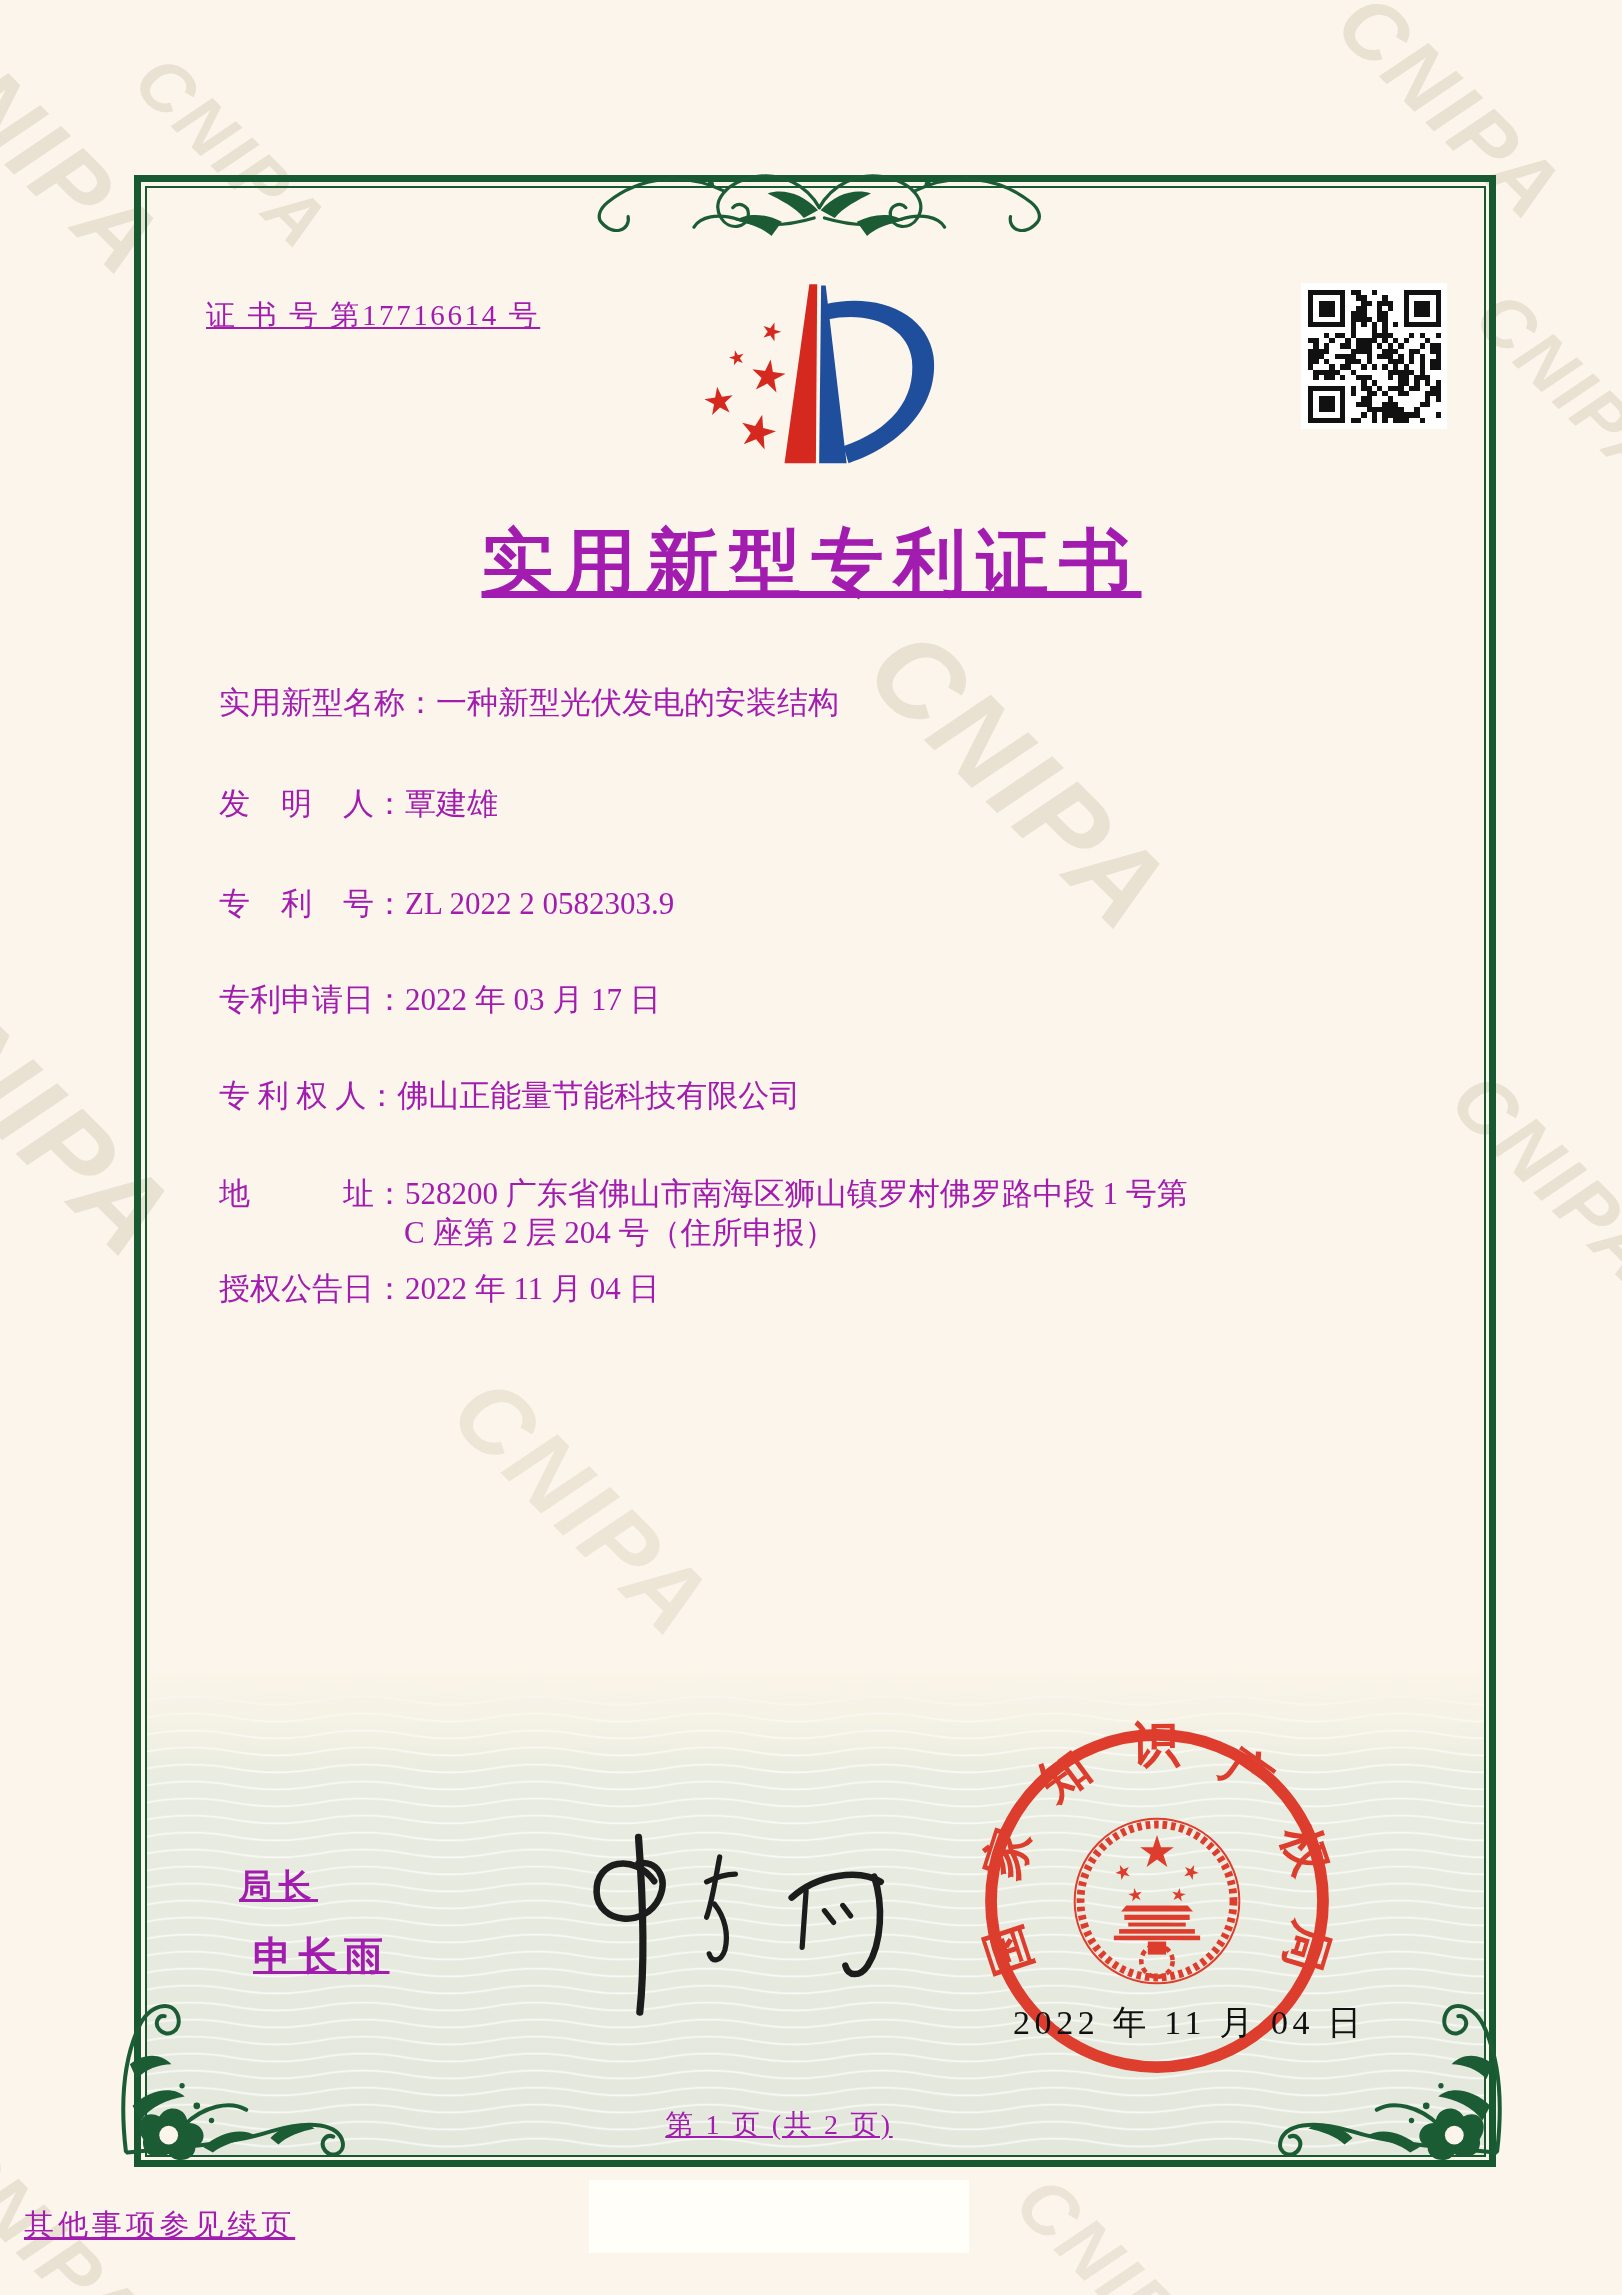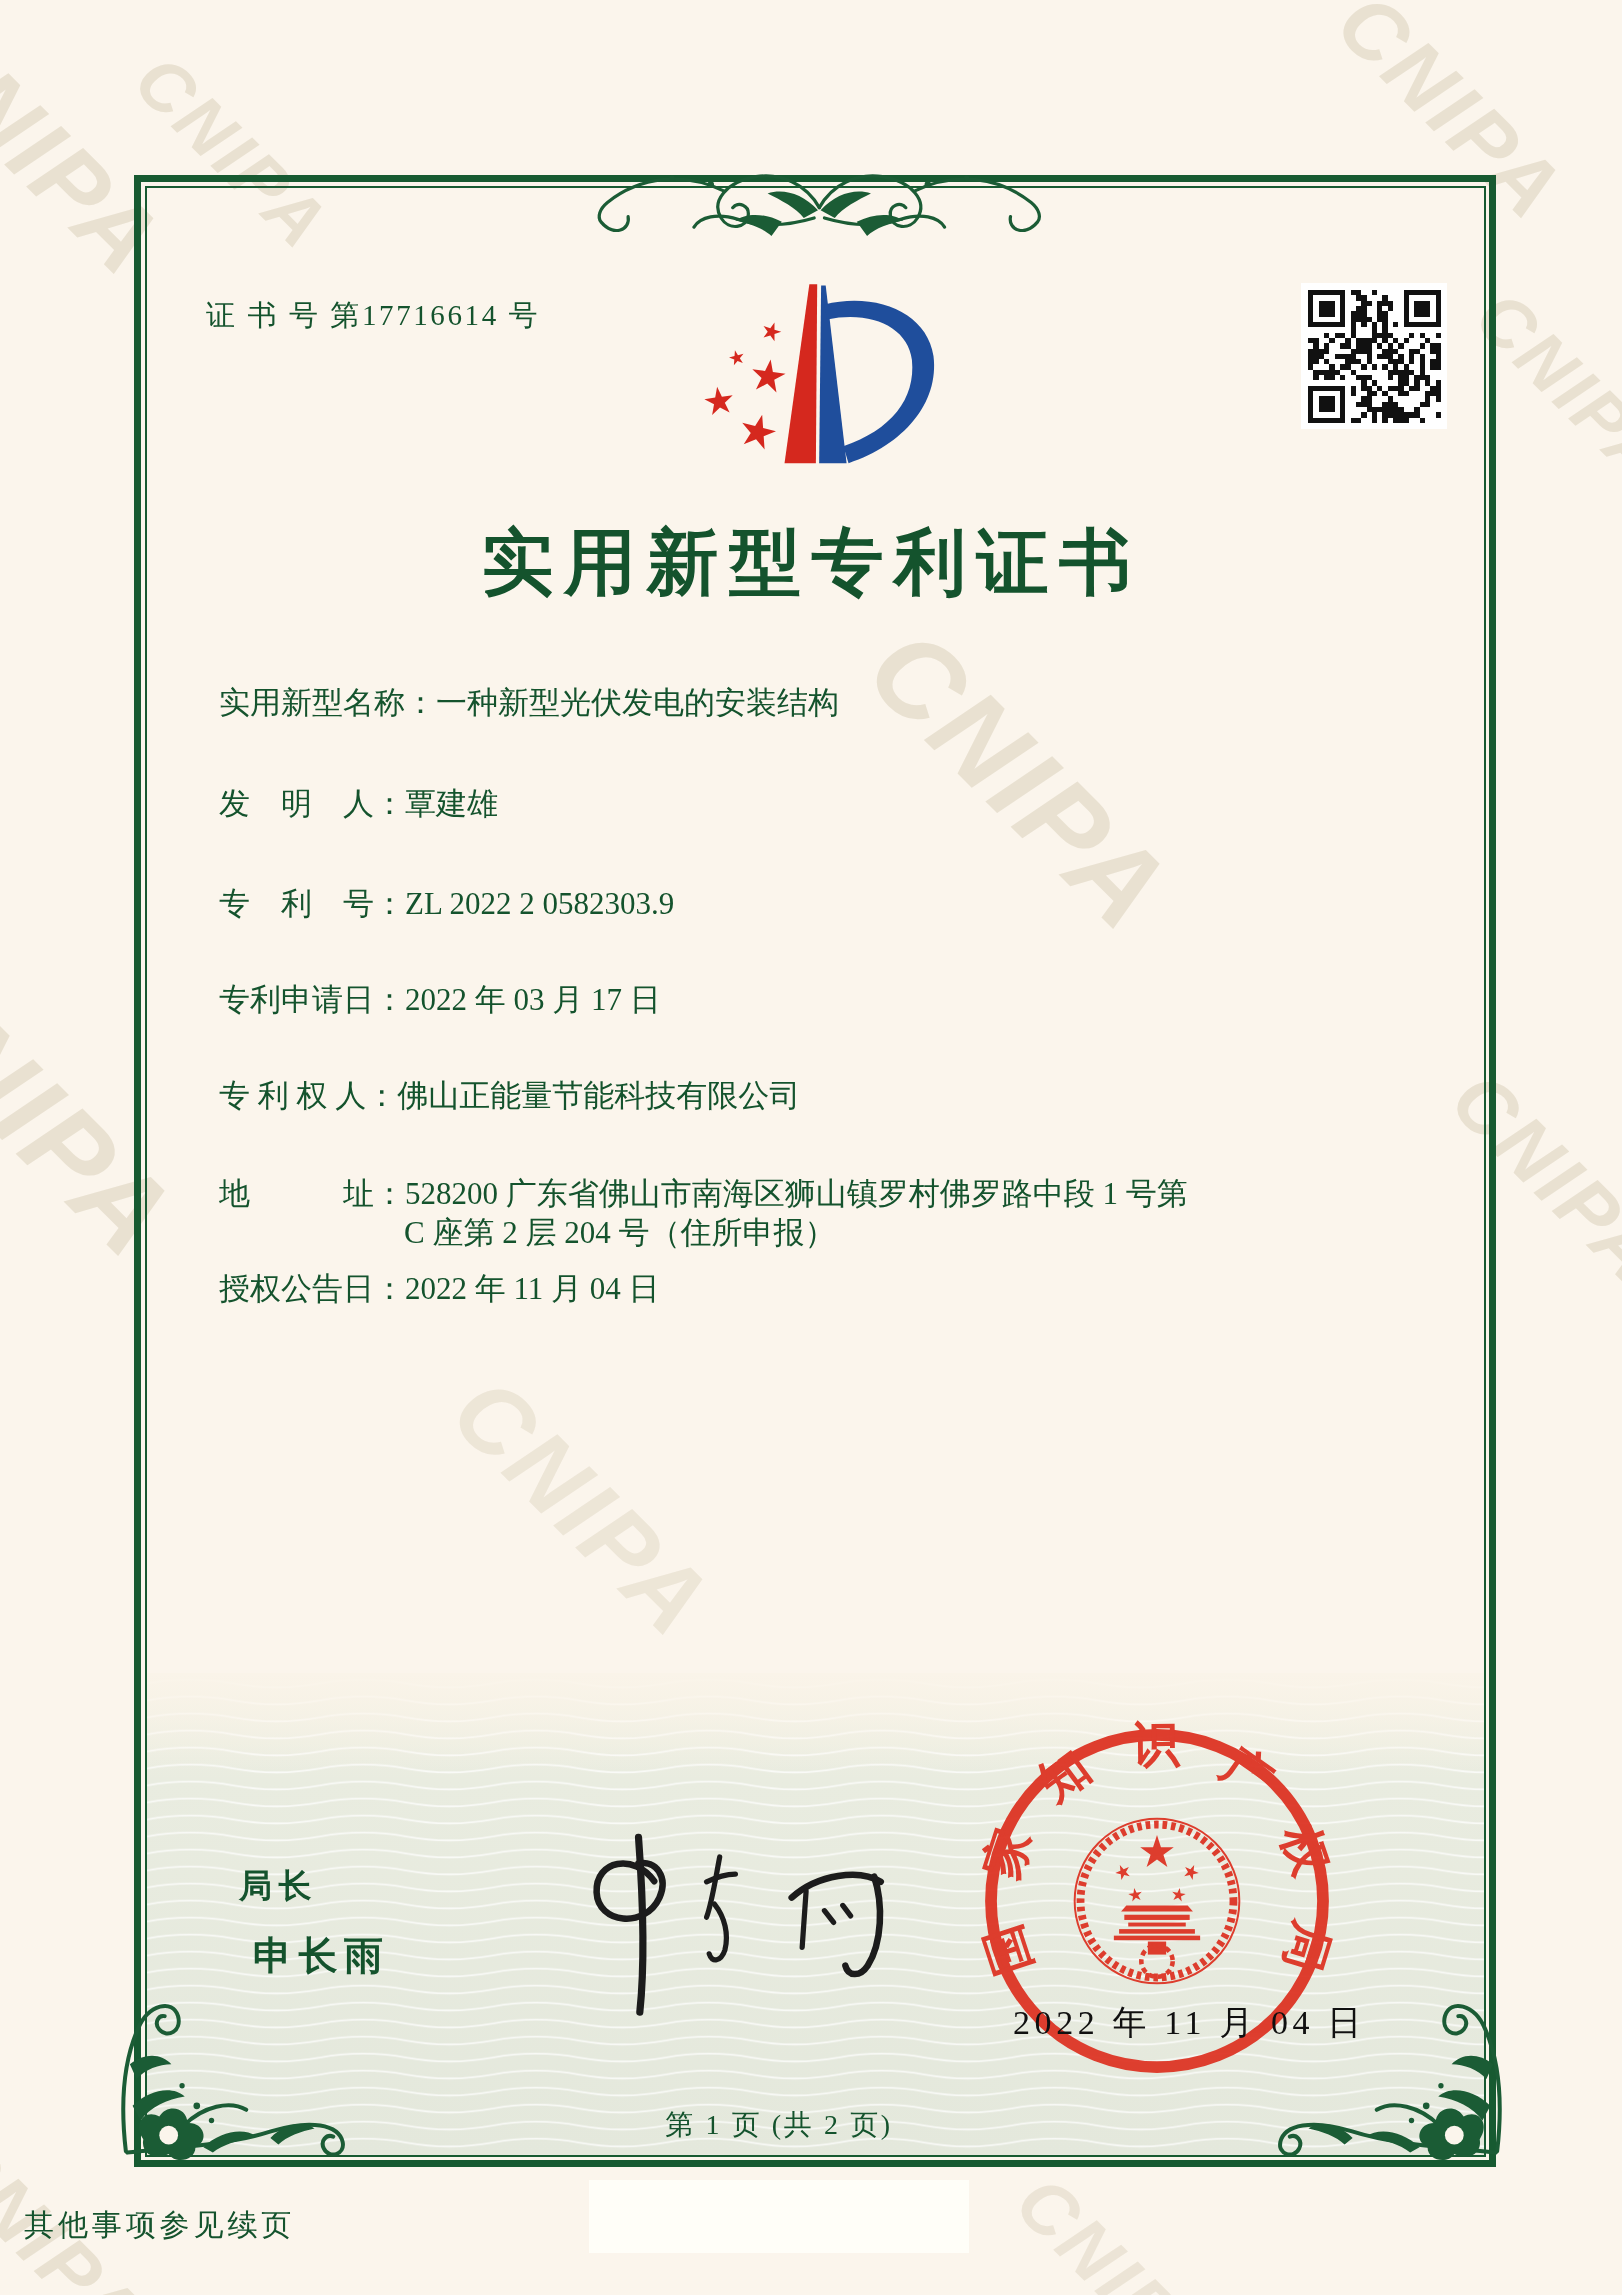--- a/index.html
+++ b/index.html
@@ -35,21 +35,21 @@
     left:134px;top:175px;width:1362px;height:1992px;
     border:7.9px solid var(--border_green,#175a31);
     box-sizing:border-box;z-index:3;
   }
   #frame-inner{
     left:145px;top:186px;width:1341px;height:1971px;
     border:2px solid var(--border_green,#175a31);
     box-sizing:border-box;z-index:3;
   }
   .orn{z-index:4;}
-  .content{z-index:5;color:#14532d;}
+  .content{z-index:5;color:#a21caf;text-decoration:underline;}
   #cert-no{left:206px;top:296px;font-size:29px;letter-spacing:2.6px;}
   #page-title{left:0;top:501px;width:1623px;text-align:center;
     font-size:72px;font-weight:bold;letter-spacing:10.5px;margin-top:14px;}
   .frow{left:219px;width:1211px;font-size:31px;white-space:nowrap;}
   .frow .lab{display:inline-block;}
   .frow .val{display:inline-block;}
   #addr-line2{position:absolute;left:185px;top:39px;}
   #grant-no-pair{position:absolute;left:622px;top:0;}
   #body-text{left:219px;top:1335px;width:1186px;font-size:31px;}
   #body-text p{margin:0;text-indent:2em;line-height:48px;text-align:justify;}

